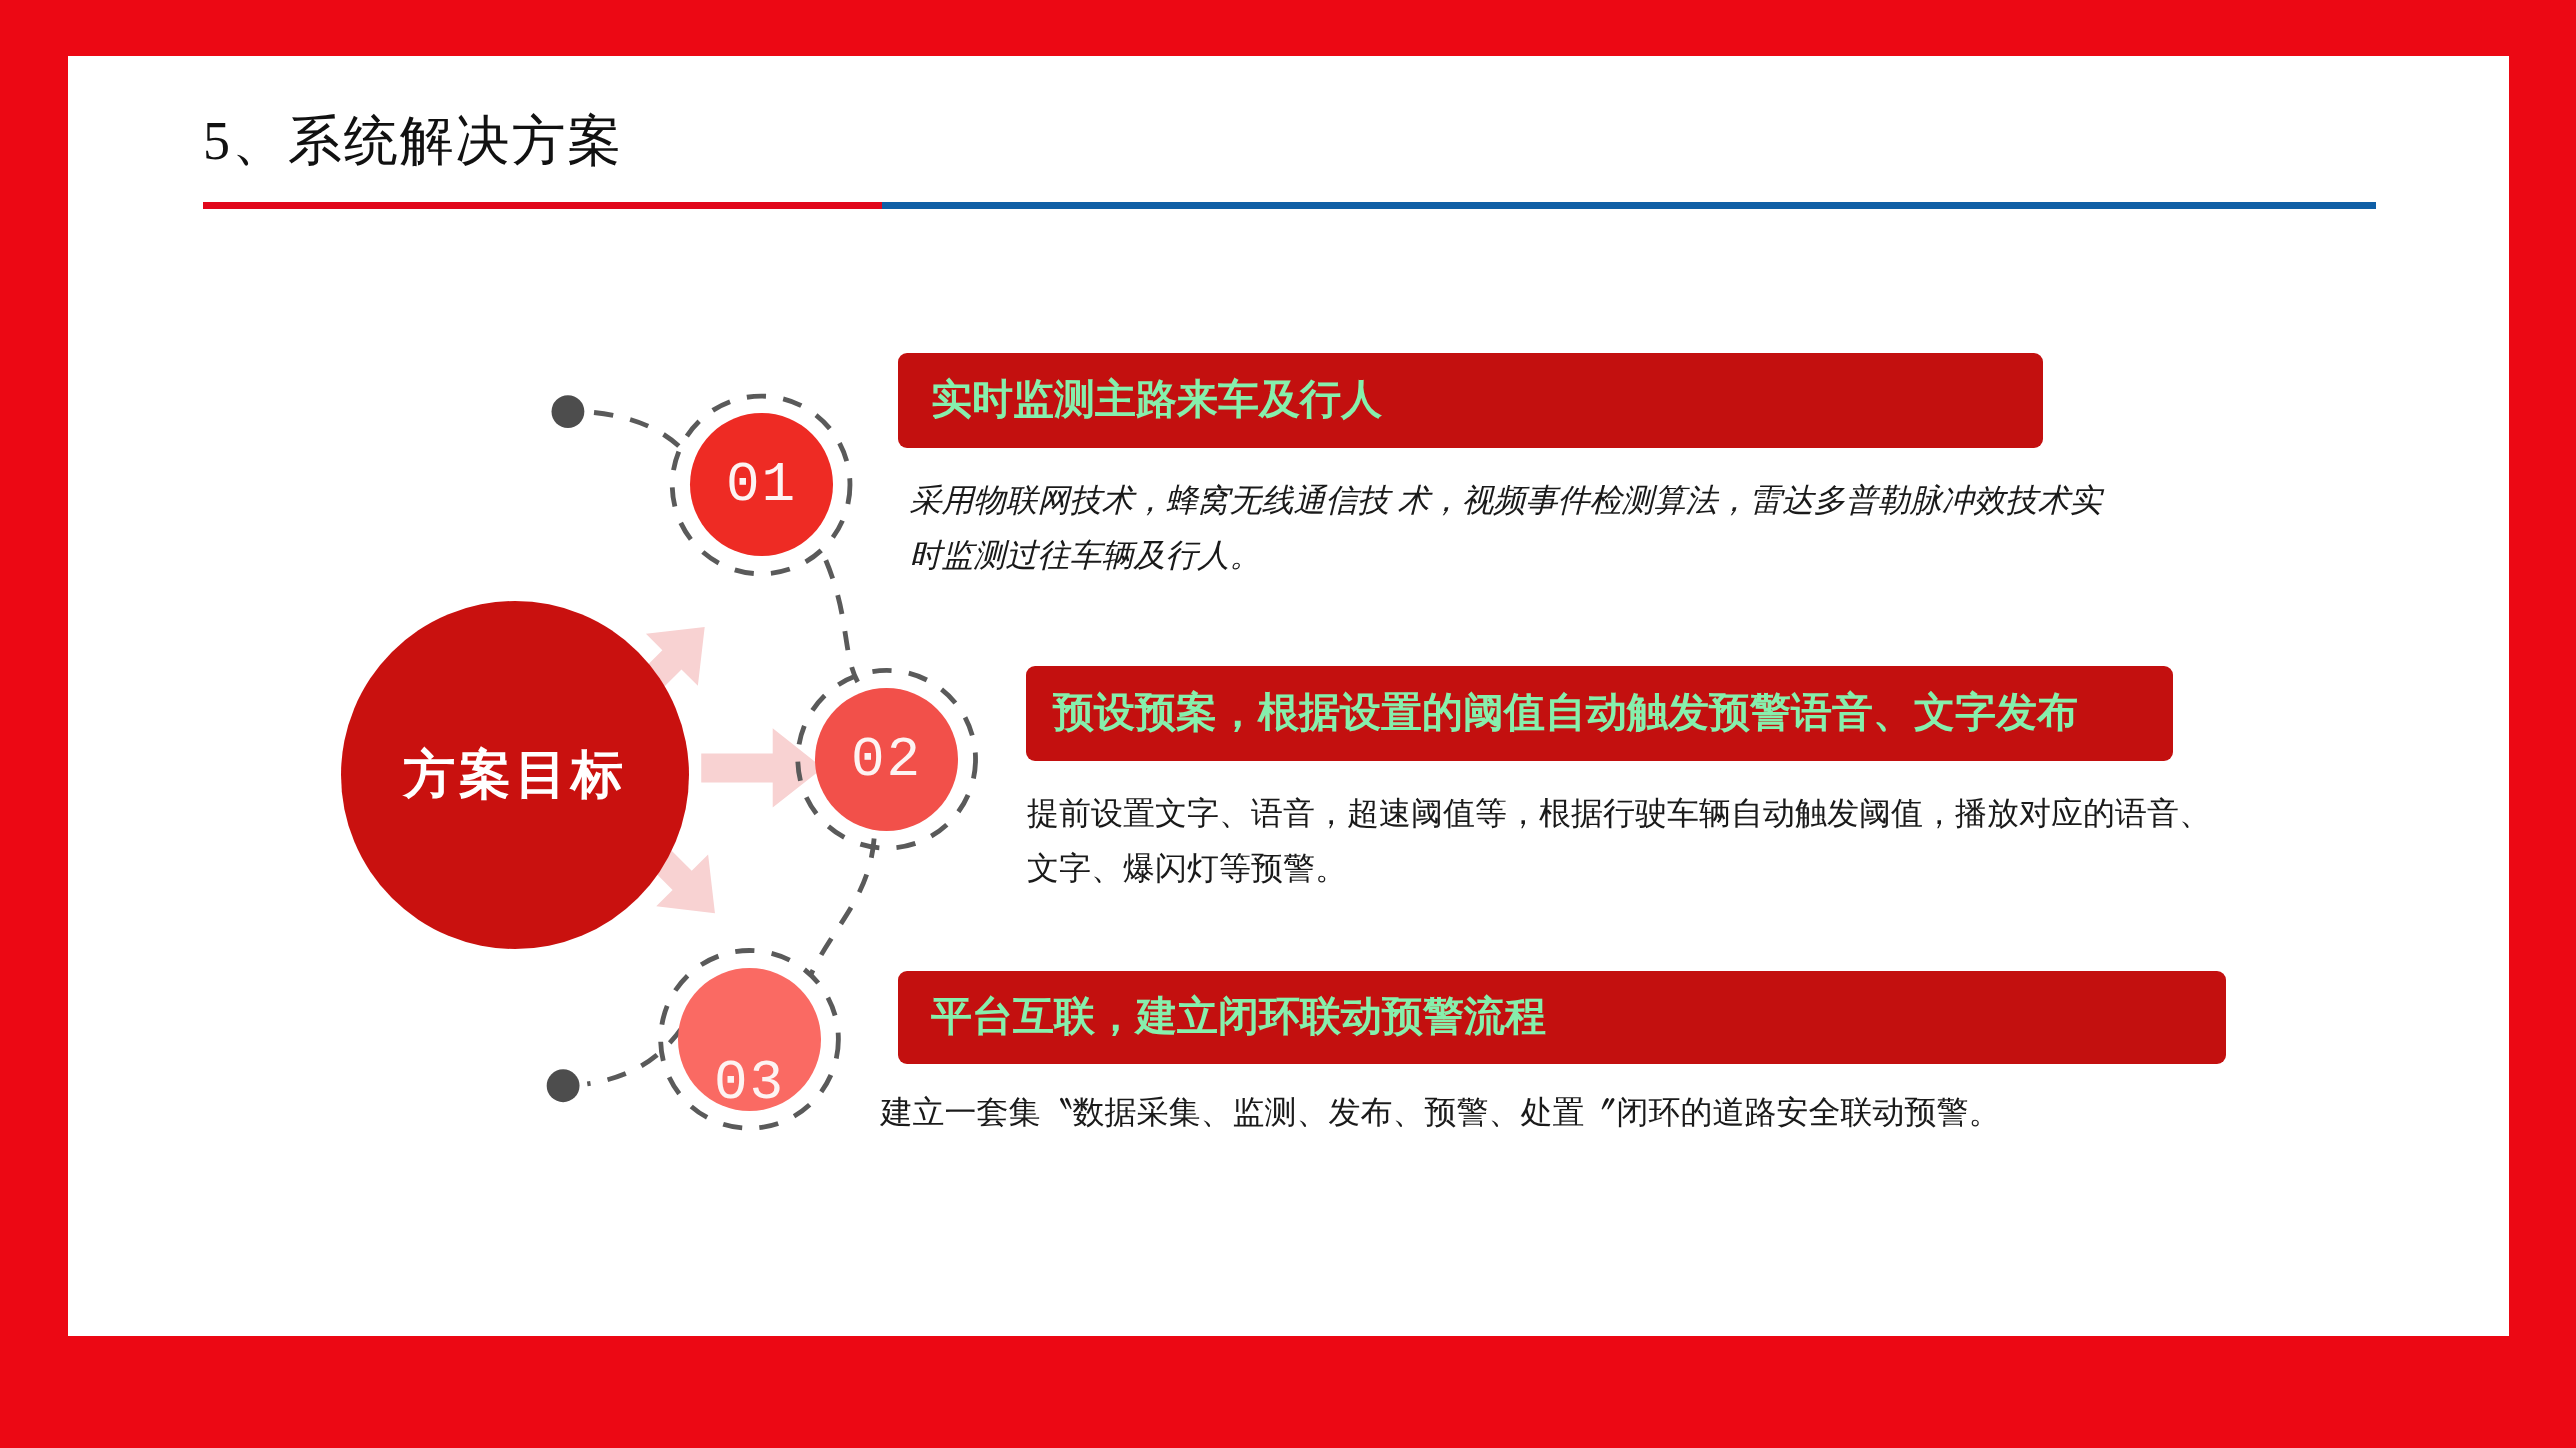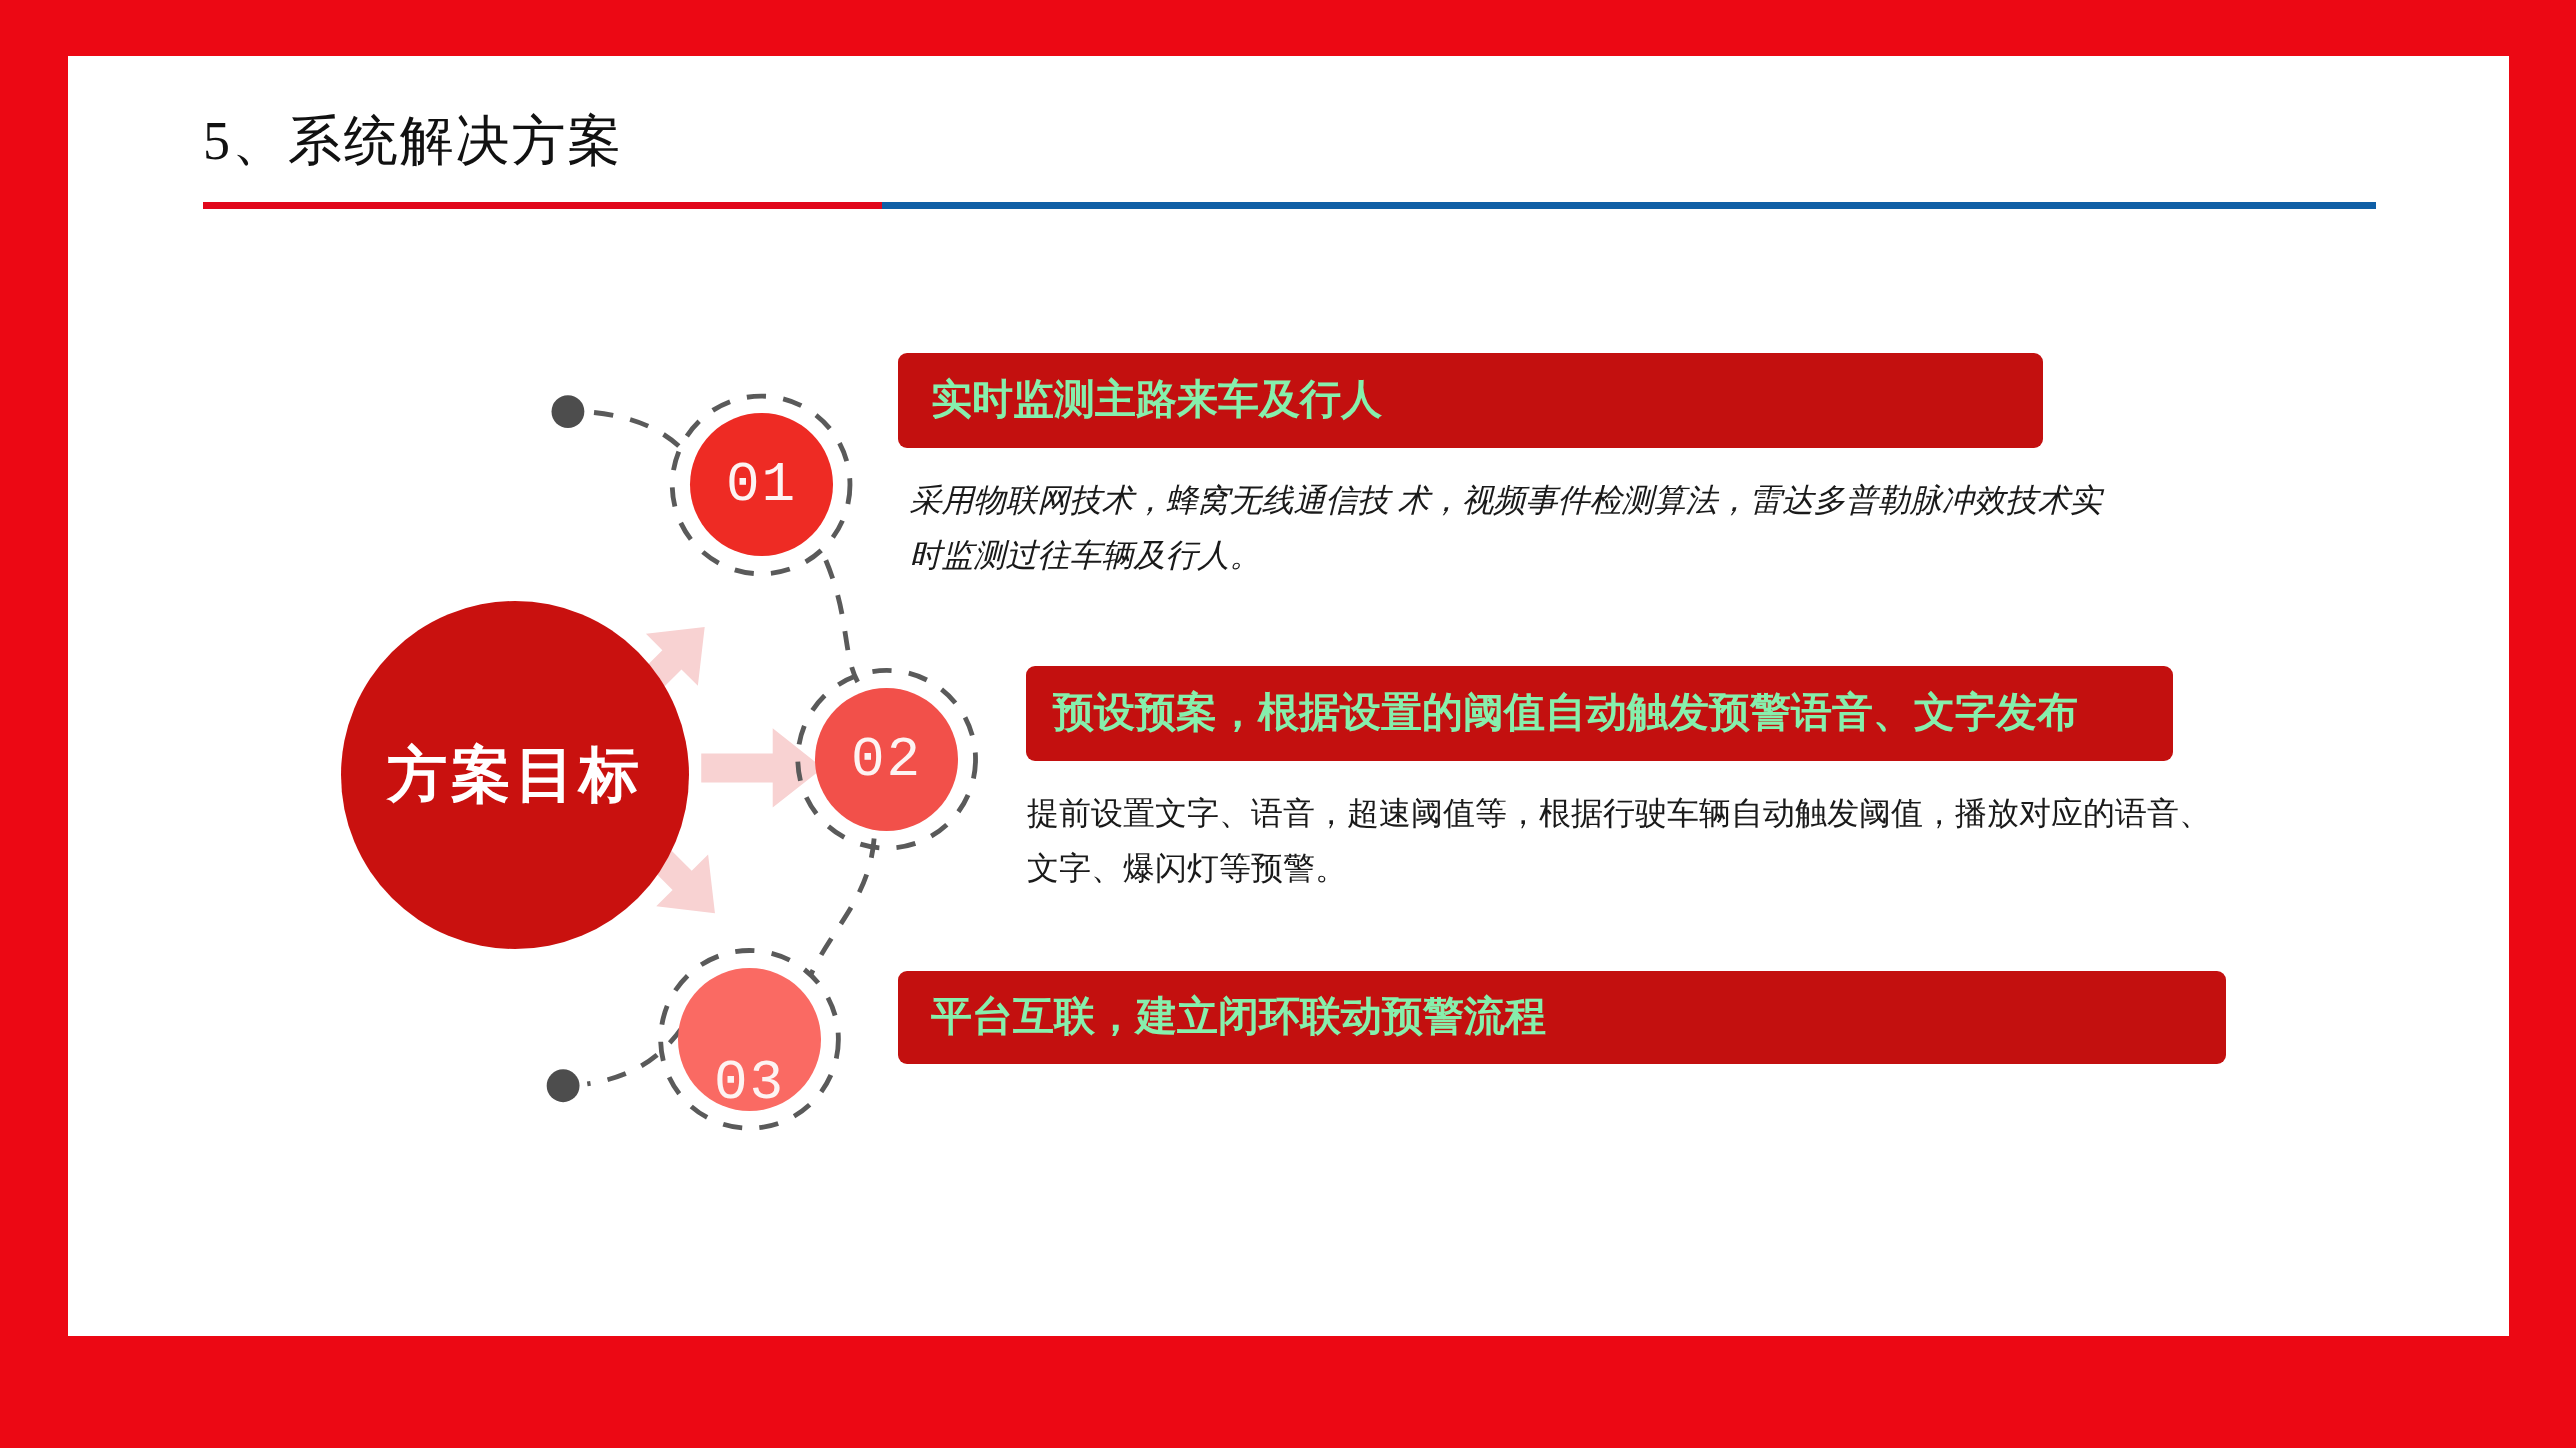--- a/index.html
+++ b/index.html
@@ -88,21 +88,21 @@
     height: 348px;
     border-radius: 50%;
     background: #C9110F;
     display: flex;
     align-items: center;
     justify-content: center;
   }
   #hub-label {
     font-family: "Liberation Sans", "DejaVu Sans", sans-serif;
     font-weight: bold;
-    font-size: 60px;
+    font-size: 52px;
     color: #ffffff;
     letter-spacing: 3.9px;
     white-space: nowrap;
   }
 
   
   .step-node {
     position: absolute;
     border-radius: 50%;
     display: flex;
@@ -277,16 +277,17 @@
     <div class="body-text body-serif">采用物联网技术，蜂窝无线通信技 术，视频事件检测算法，雷达多普勒脉冲效技术实时监测过往车辆及行人。</div>
   </div>
 
   <div id="block-2" class="block">
     <div class="banner banner-sans">预设预案，根据设置的阈值自动触发预警语音、文字发布</div>
     <div class="body-text body-serif">提前设置文字、语音，超速阈值等，根据行驶车辆自动触发阈值，播放对应的语音、文字、爆闪灯等预警。</div>
   </div>
 
   <div id="block-3" class="block">
     <div class="banner banner-serif">平台互联，建立闭环联动预警流程</div>
+    <div class="body-text body-sans">建立一套集〝数据采集、监测、发布、预警、处置〞闭环的道路安全联动预警。</div>
   </div>
 
 </div>
 
 
 </body></html>

